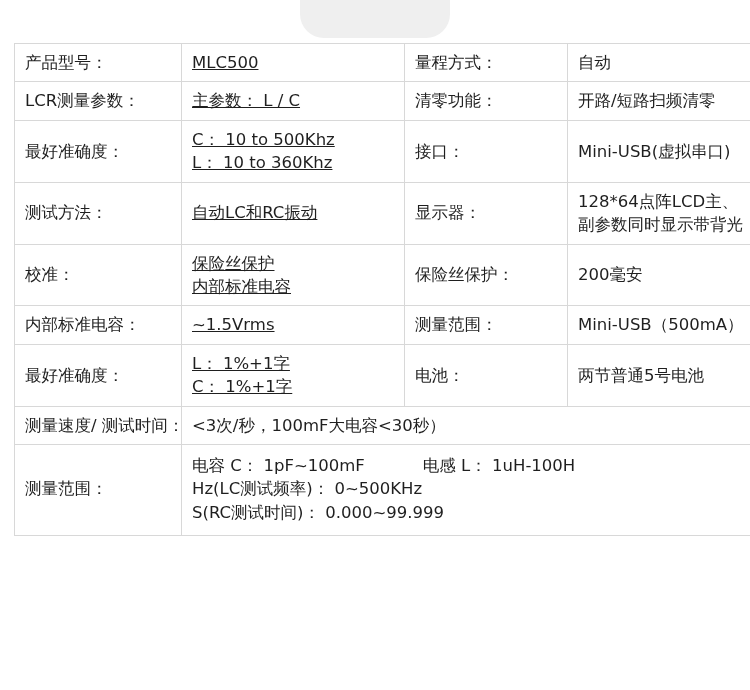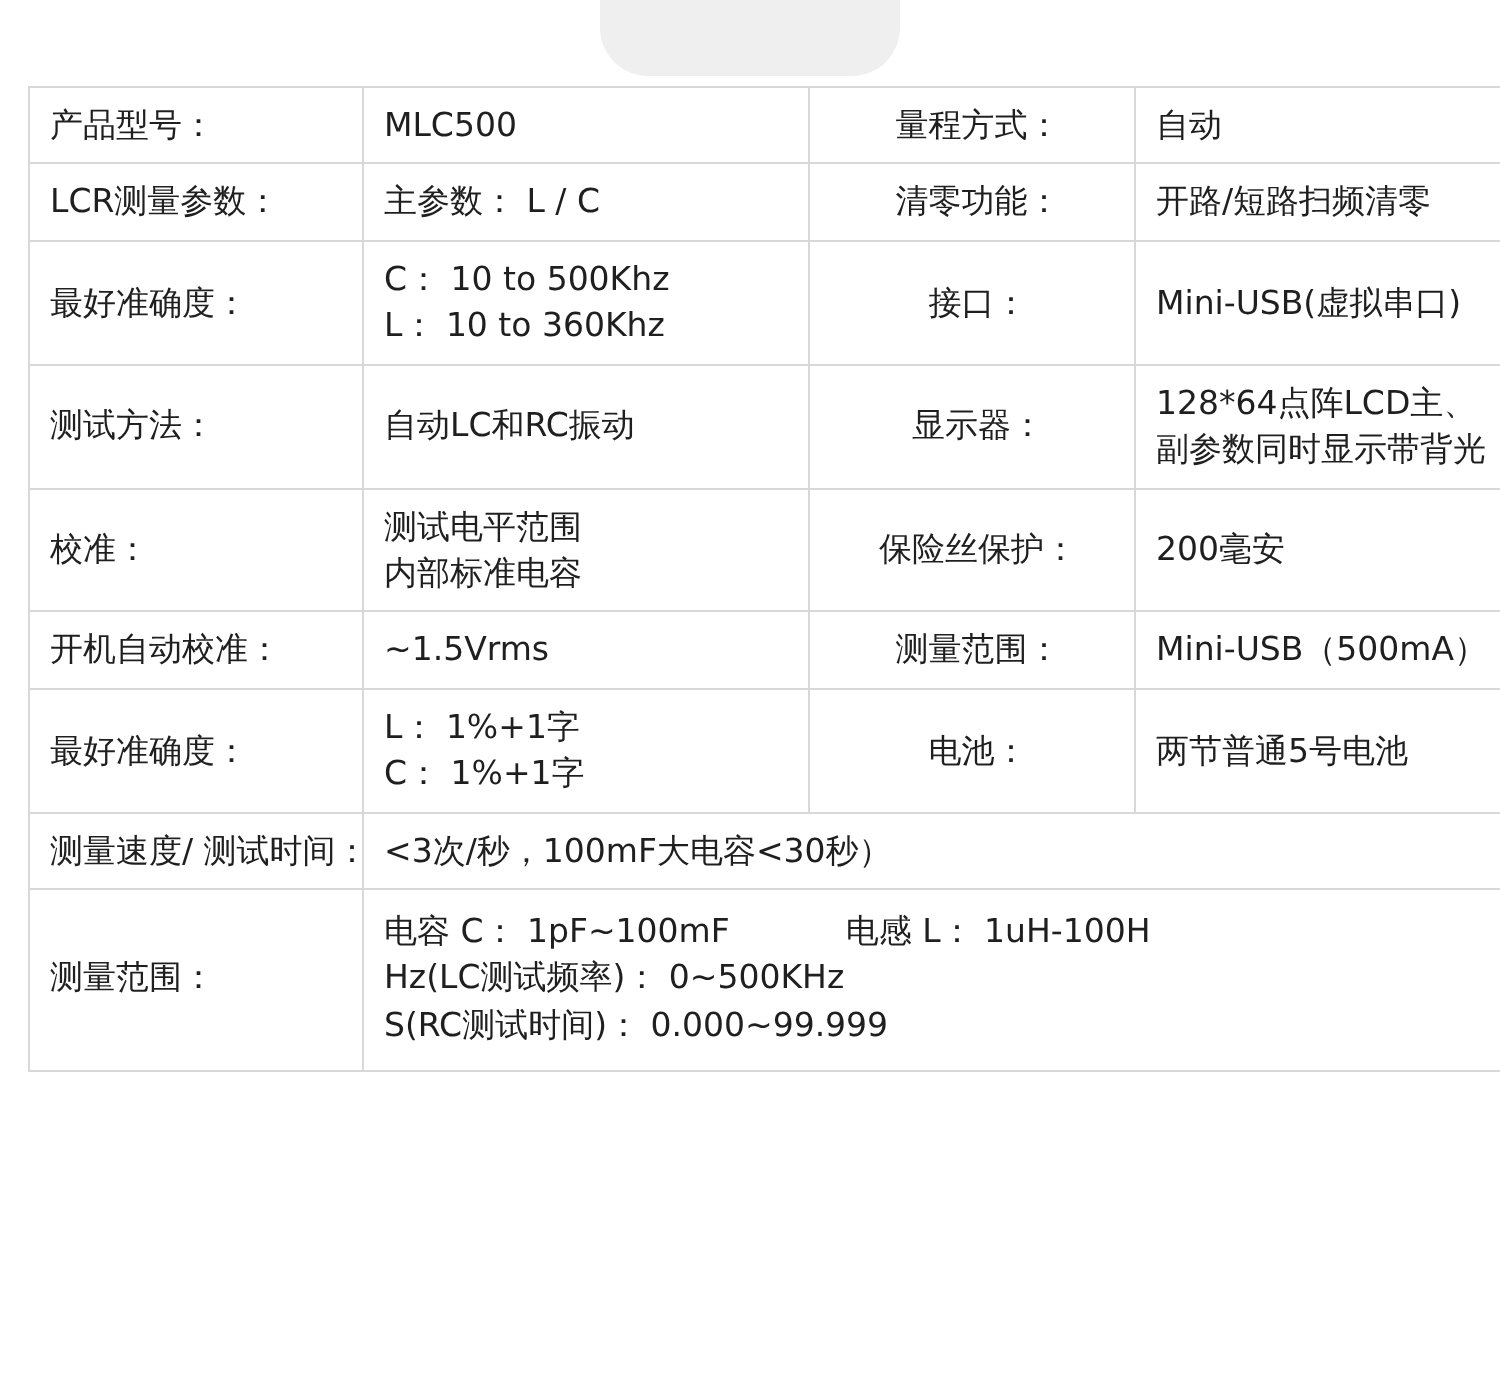--- a/index.html
+++ b/index.html
@@ -41,24 +41,24 @@
     vertical-align: middle;
     color: #1f1f1f;
   }
   td.label {
     width: 152px;
     white-space: nowrap;
   }
   td.label-r {
     width: 148px;
     white-space: nowrap;
-    text-align: center;
   }
   td.value {
     width: 208px;
+    text-decoration: underline;
   }
   td.value-r {
     width: 214px;
   }
   .multi {
     white-space: pre-line;
   }
   .wide-value {
     width: auto;
   }
@@ -105,27 +105,27 @@
     </tr>
     <tr>
       <td class="label">测试方法：</td>
       <td class="value">自动LC和RC振动</td>
       <td class="label-r">显示器：</td>
       <td class="value-r multi">128*64点阵LCD主、
 副参数同时显示带背光</td>
     </tr>
     <tr>
       <td class="label">校准：</td>
-      <td class="value multi">测试电平范围
+      <td class="value multi">保险丝保护
 内部标准电容</td>
       <td class="label-r">保险丝保护：</td>
       <td class="value-r">200毫安</td>
     </tr>
     <tr>
-      <td class="label">开机自动校准：</td>
+      <td class="label">内部标准电容：</td>
       <td class="value">~1.5Vrms</td>
       <td class="label-r">测量范围：</td>
       <td class="value-r nowrap">Mini-USB（500mA）</td>
     </tr>
     <tr>
       <td class="label">最好准确度：</td>
       <td class="value multi">L： 1%+1字
 C： 1%+1字</td>
       <td class="label-r">电池：</td>
       <td class="value-r">两节普通5号电池</td>

